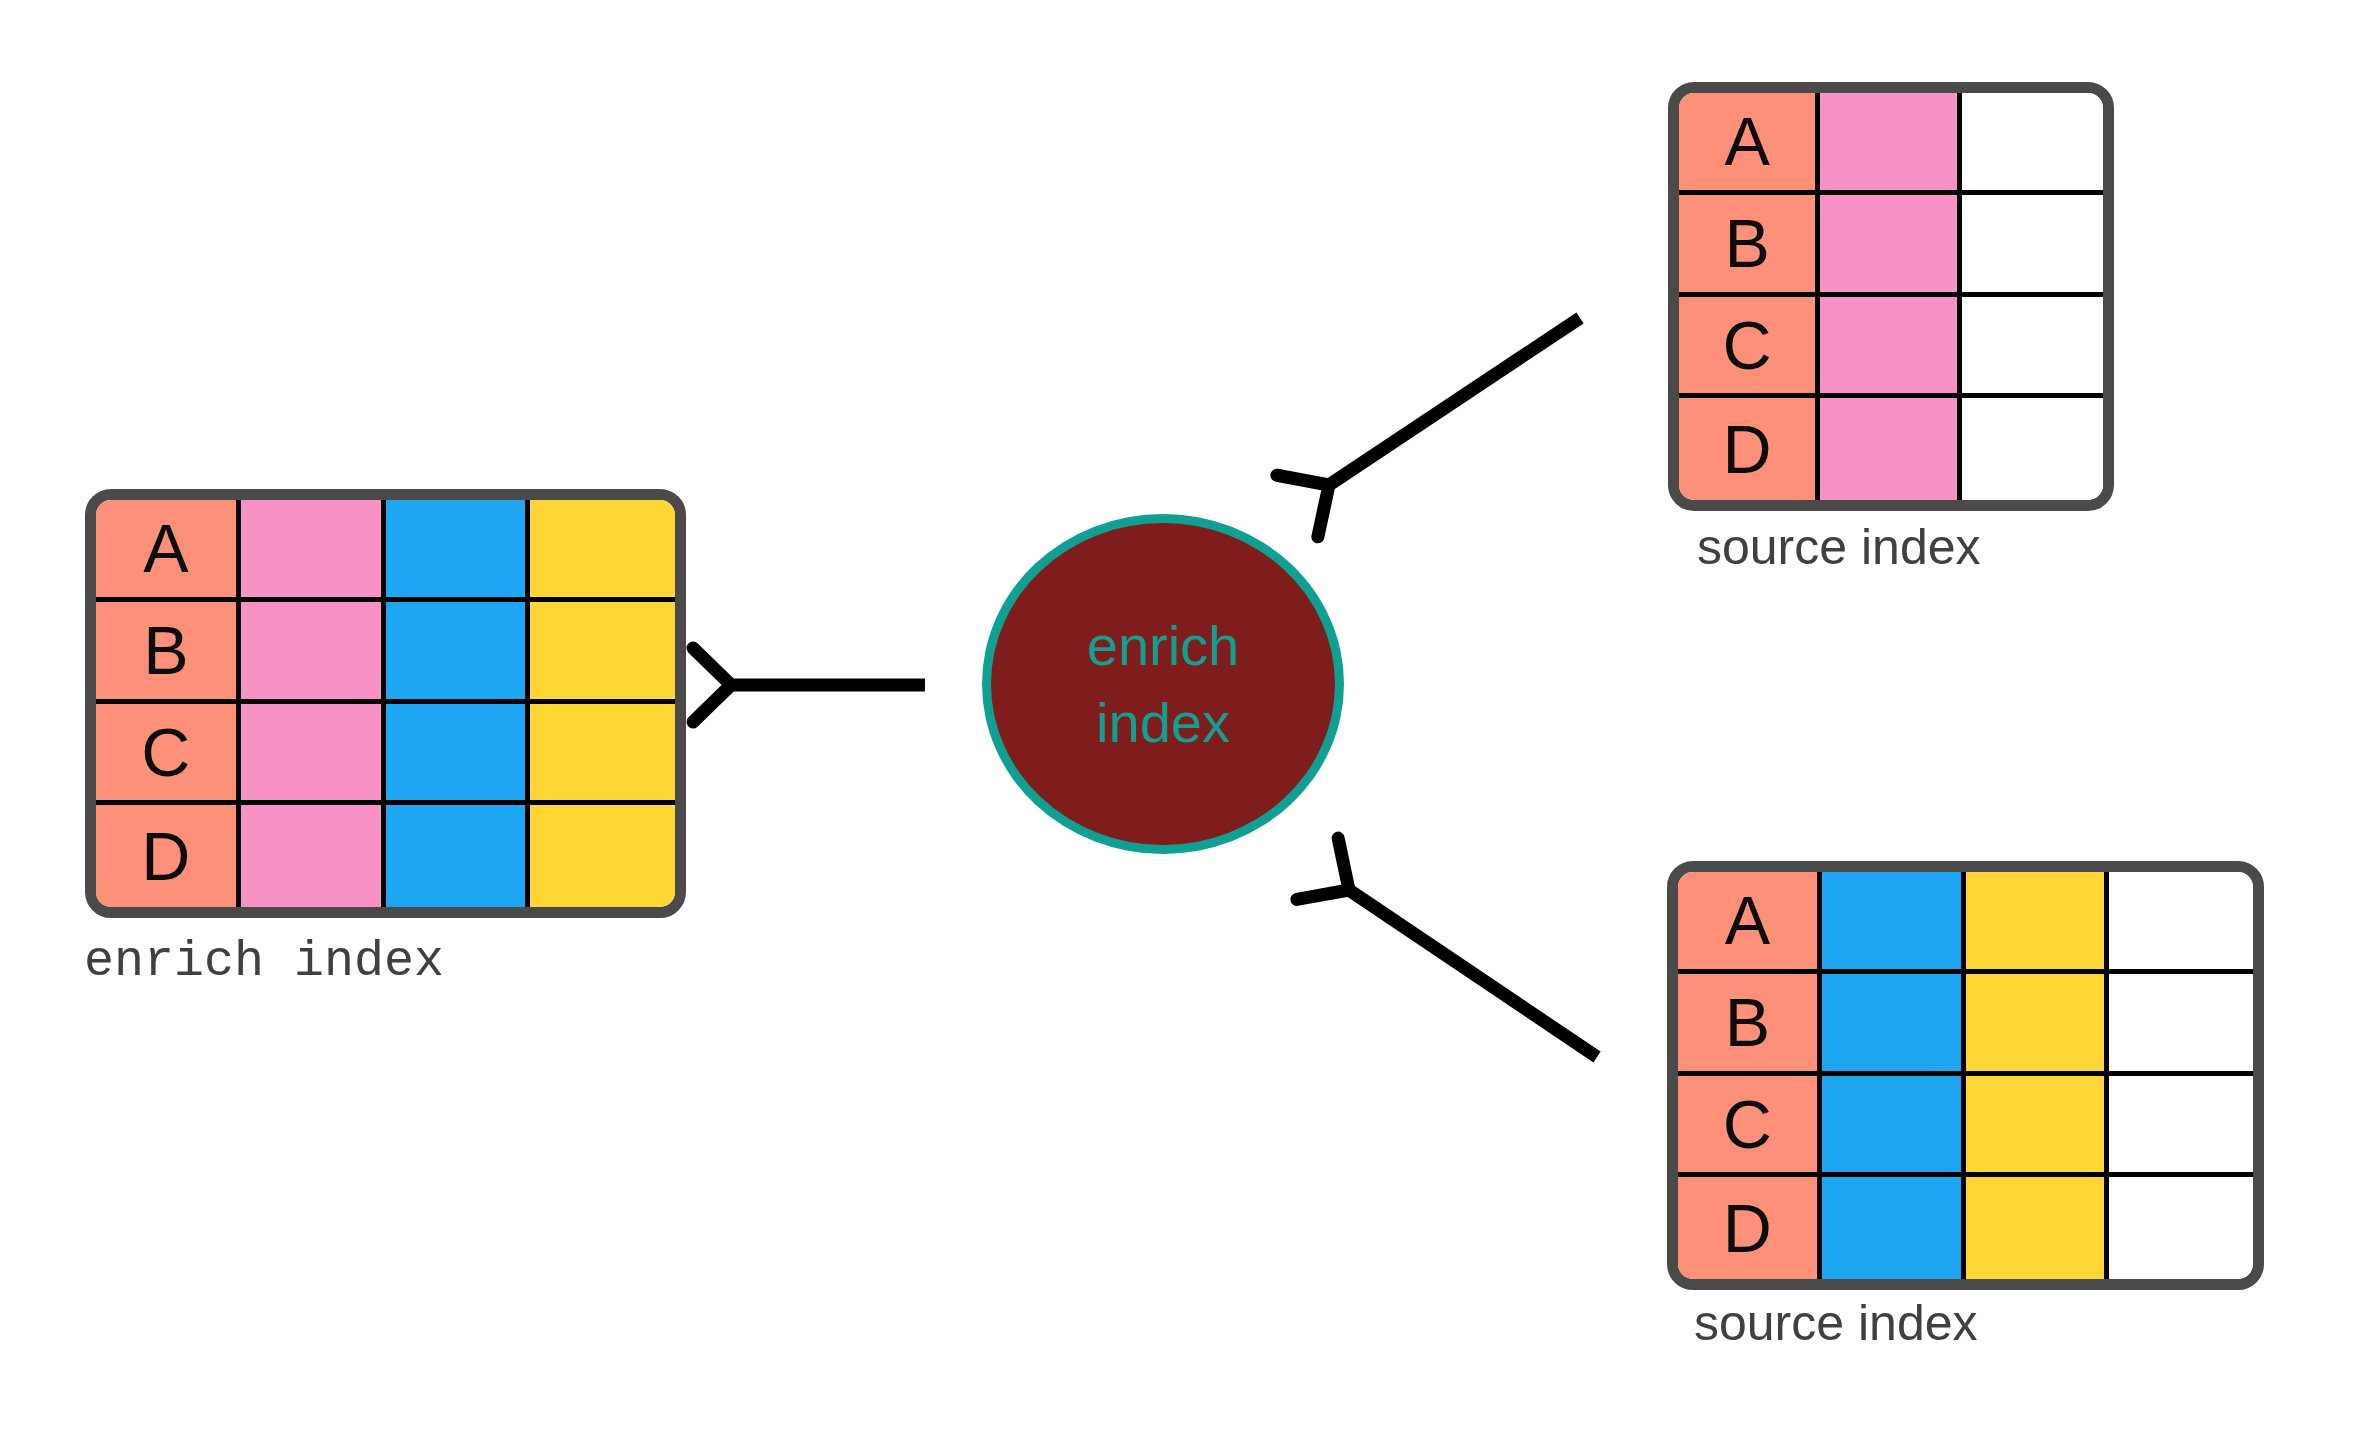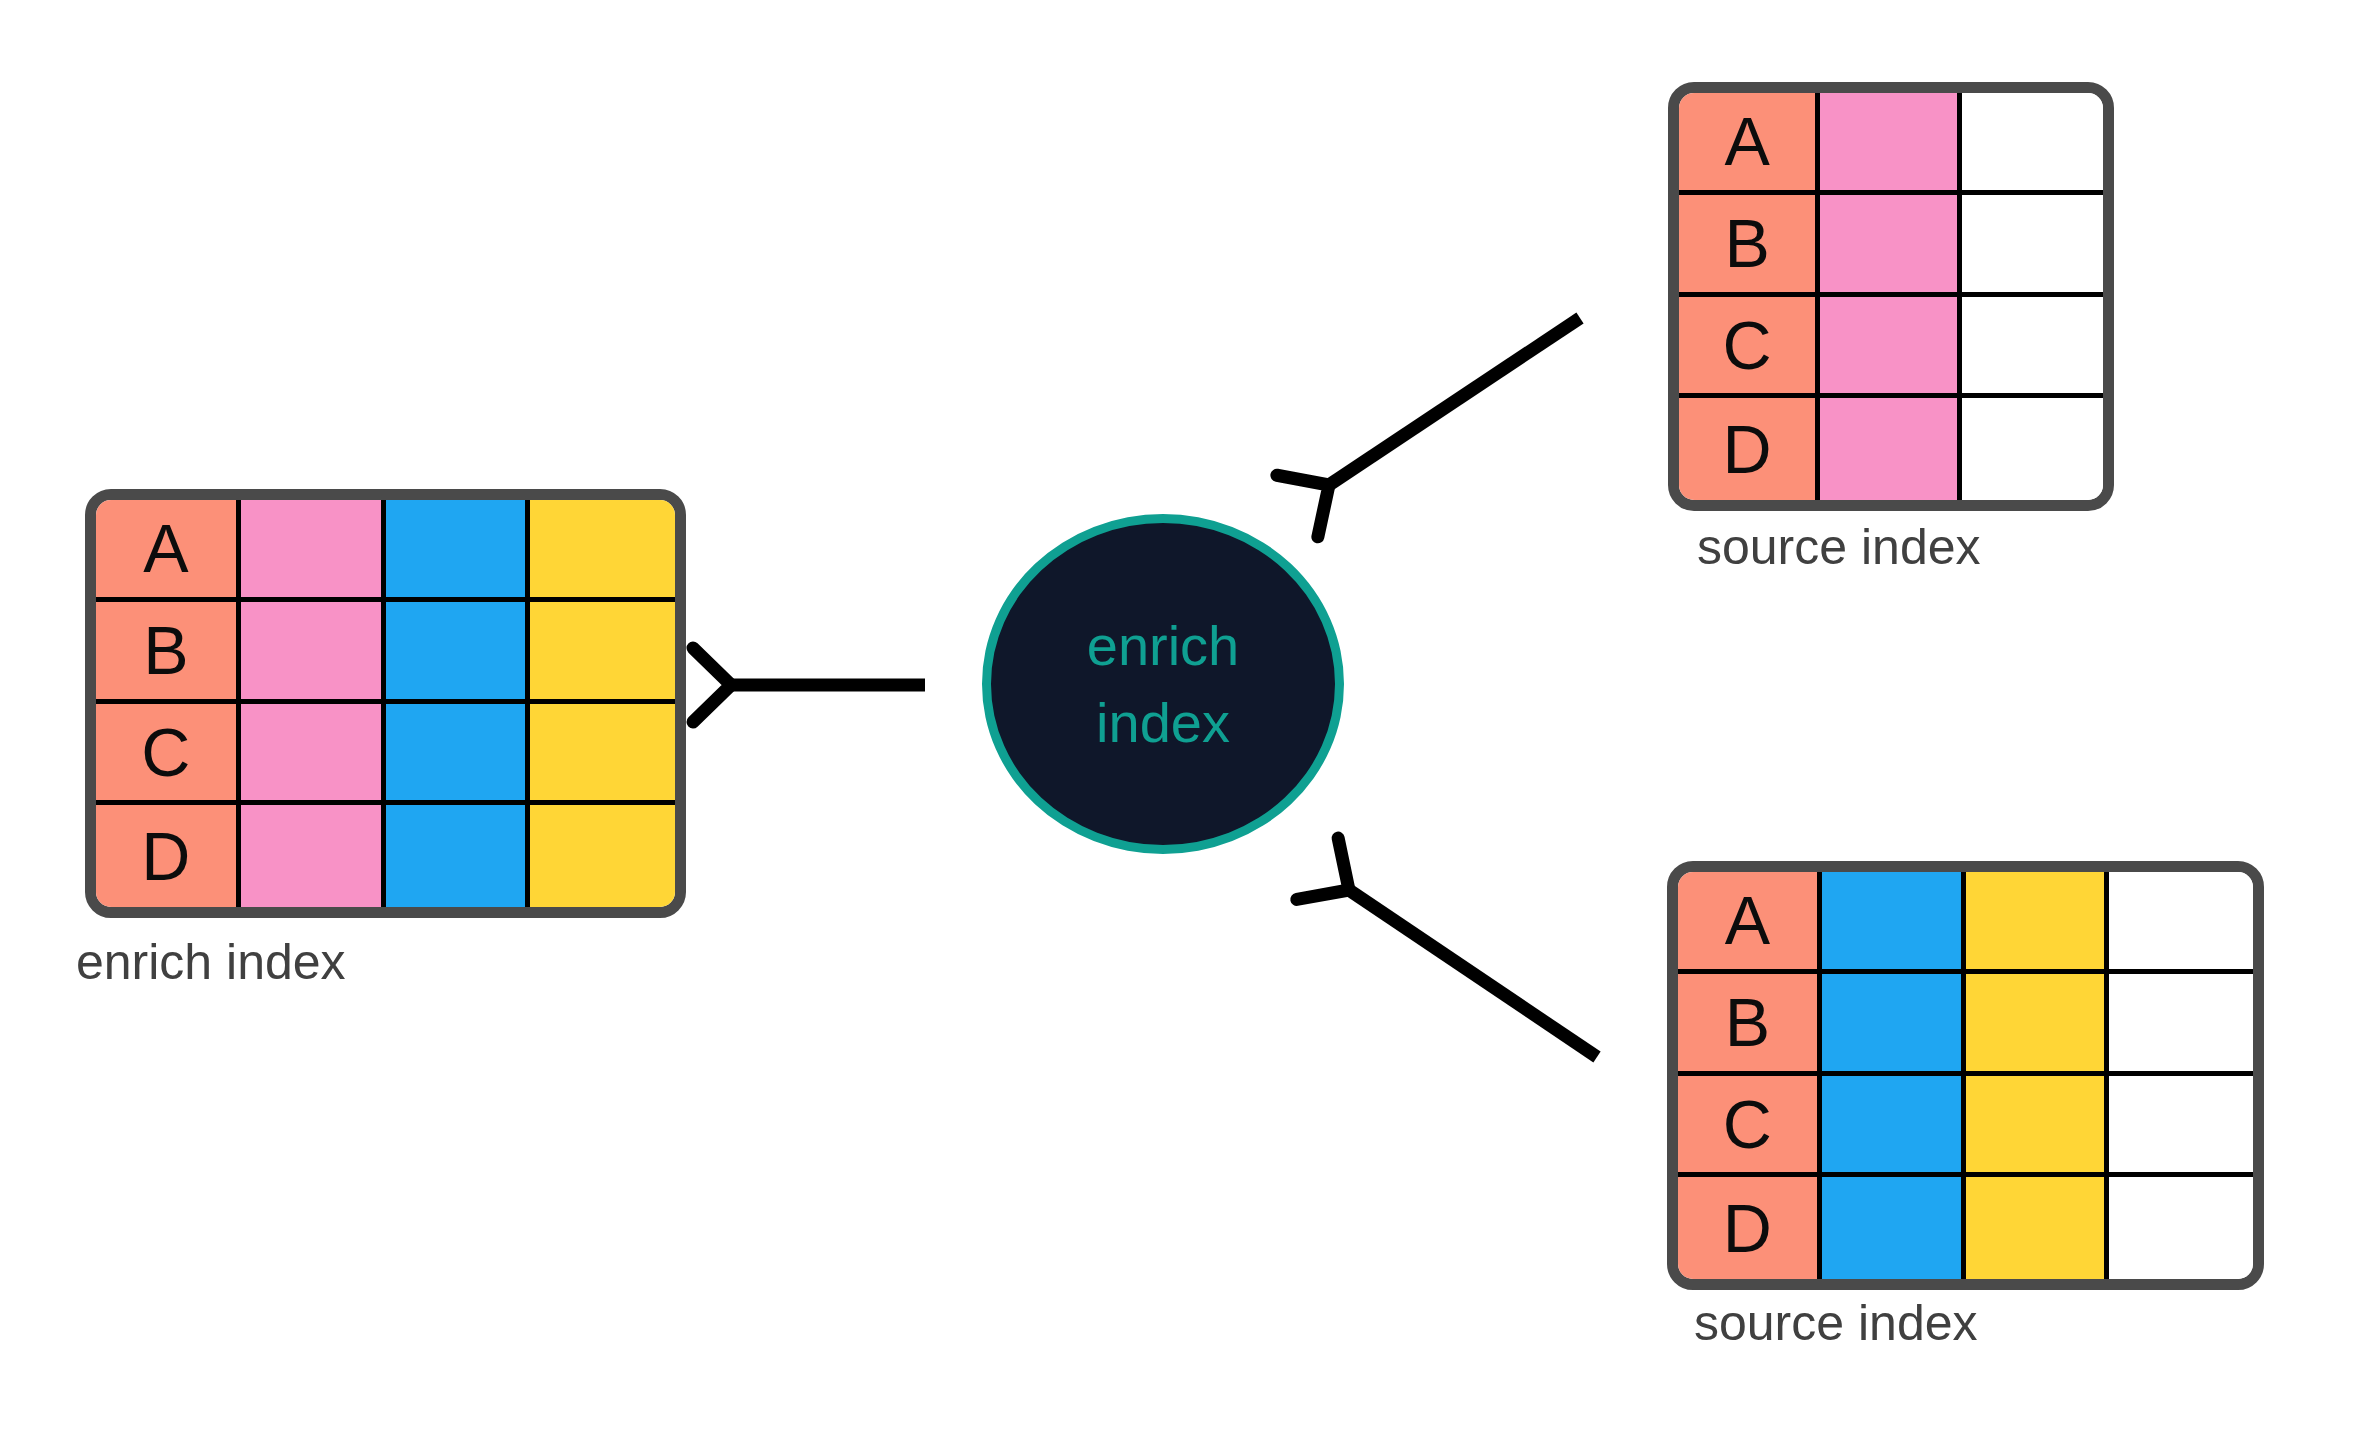--- a/index.html
+++ b/index.html
@@ -38,32 +38,32 @@
   #enrich-table  { left: 85px;   top: 489px; width: 601px; height: 429px; }
   #src-top-table { left: 1668px; top: 82px;  width: 446px; height: 429px; }
   #src-bot-table { left: 1667px; top: 861px; width: 597px; height: 429px; }
 
   .tbl-label {
     position: absolute;
     font-size: 50px;
     color: #404040;
     white-space: nowrap;
   }
-  #enrich-label  { left: 76px;   top: 933px;  }
+  #enrich-label  { left: 84px;   top: 933px; font-family: Liberation Mono, monospace;  }
   #src-top-label { left: 1697px; top: 518px;  }
   #src-bot-label { left: 1694px; top: 1294px; }
 
   .policy-node {
     position: absolute;
     left: 982px; top: 514px;
     width: 362px; height: 340px;
     box-sizing: border-box;
     border: 9px solid var(--c-teal, #0fa092);
     border-radius: 50%;
-    background: #0f172a;
+    background: #7f1d1d;
     display: flex;
     flex-direction: column;
     align-items: center;
     justify-content: center;
     color: var(--c-teal, #0fa092);
     font-size: 56px;
     line-height: 77px;
     text-align: center;
   }
   .arrows-layer { position: absolute; left: 0; top: 0; pointer-events: none; }

